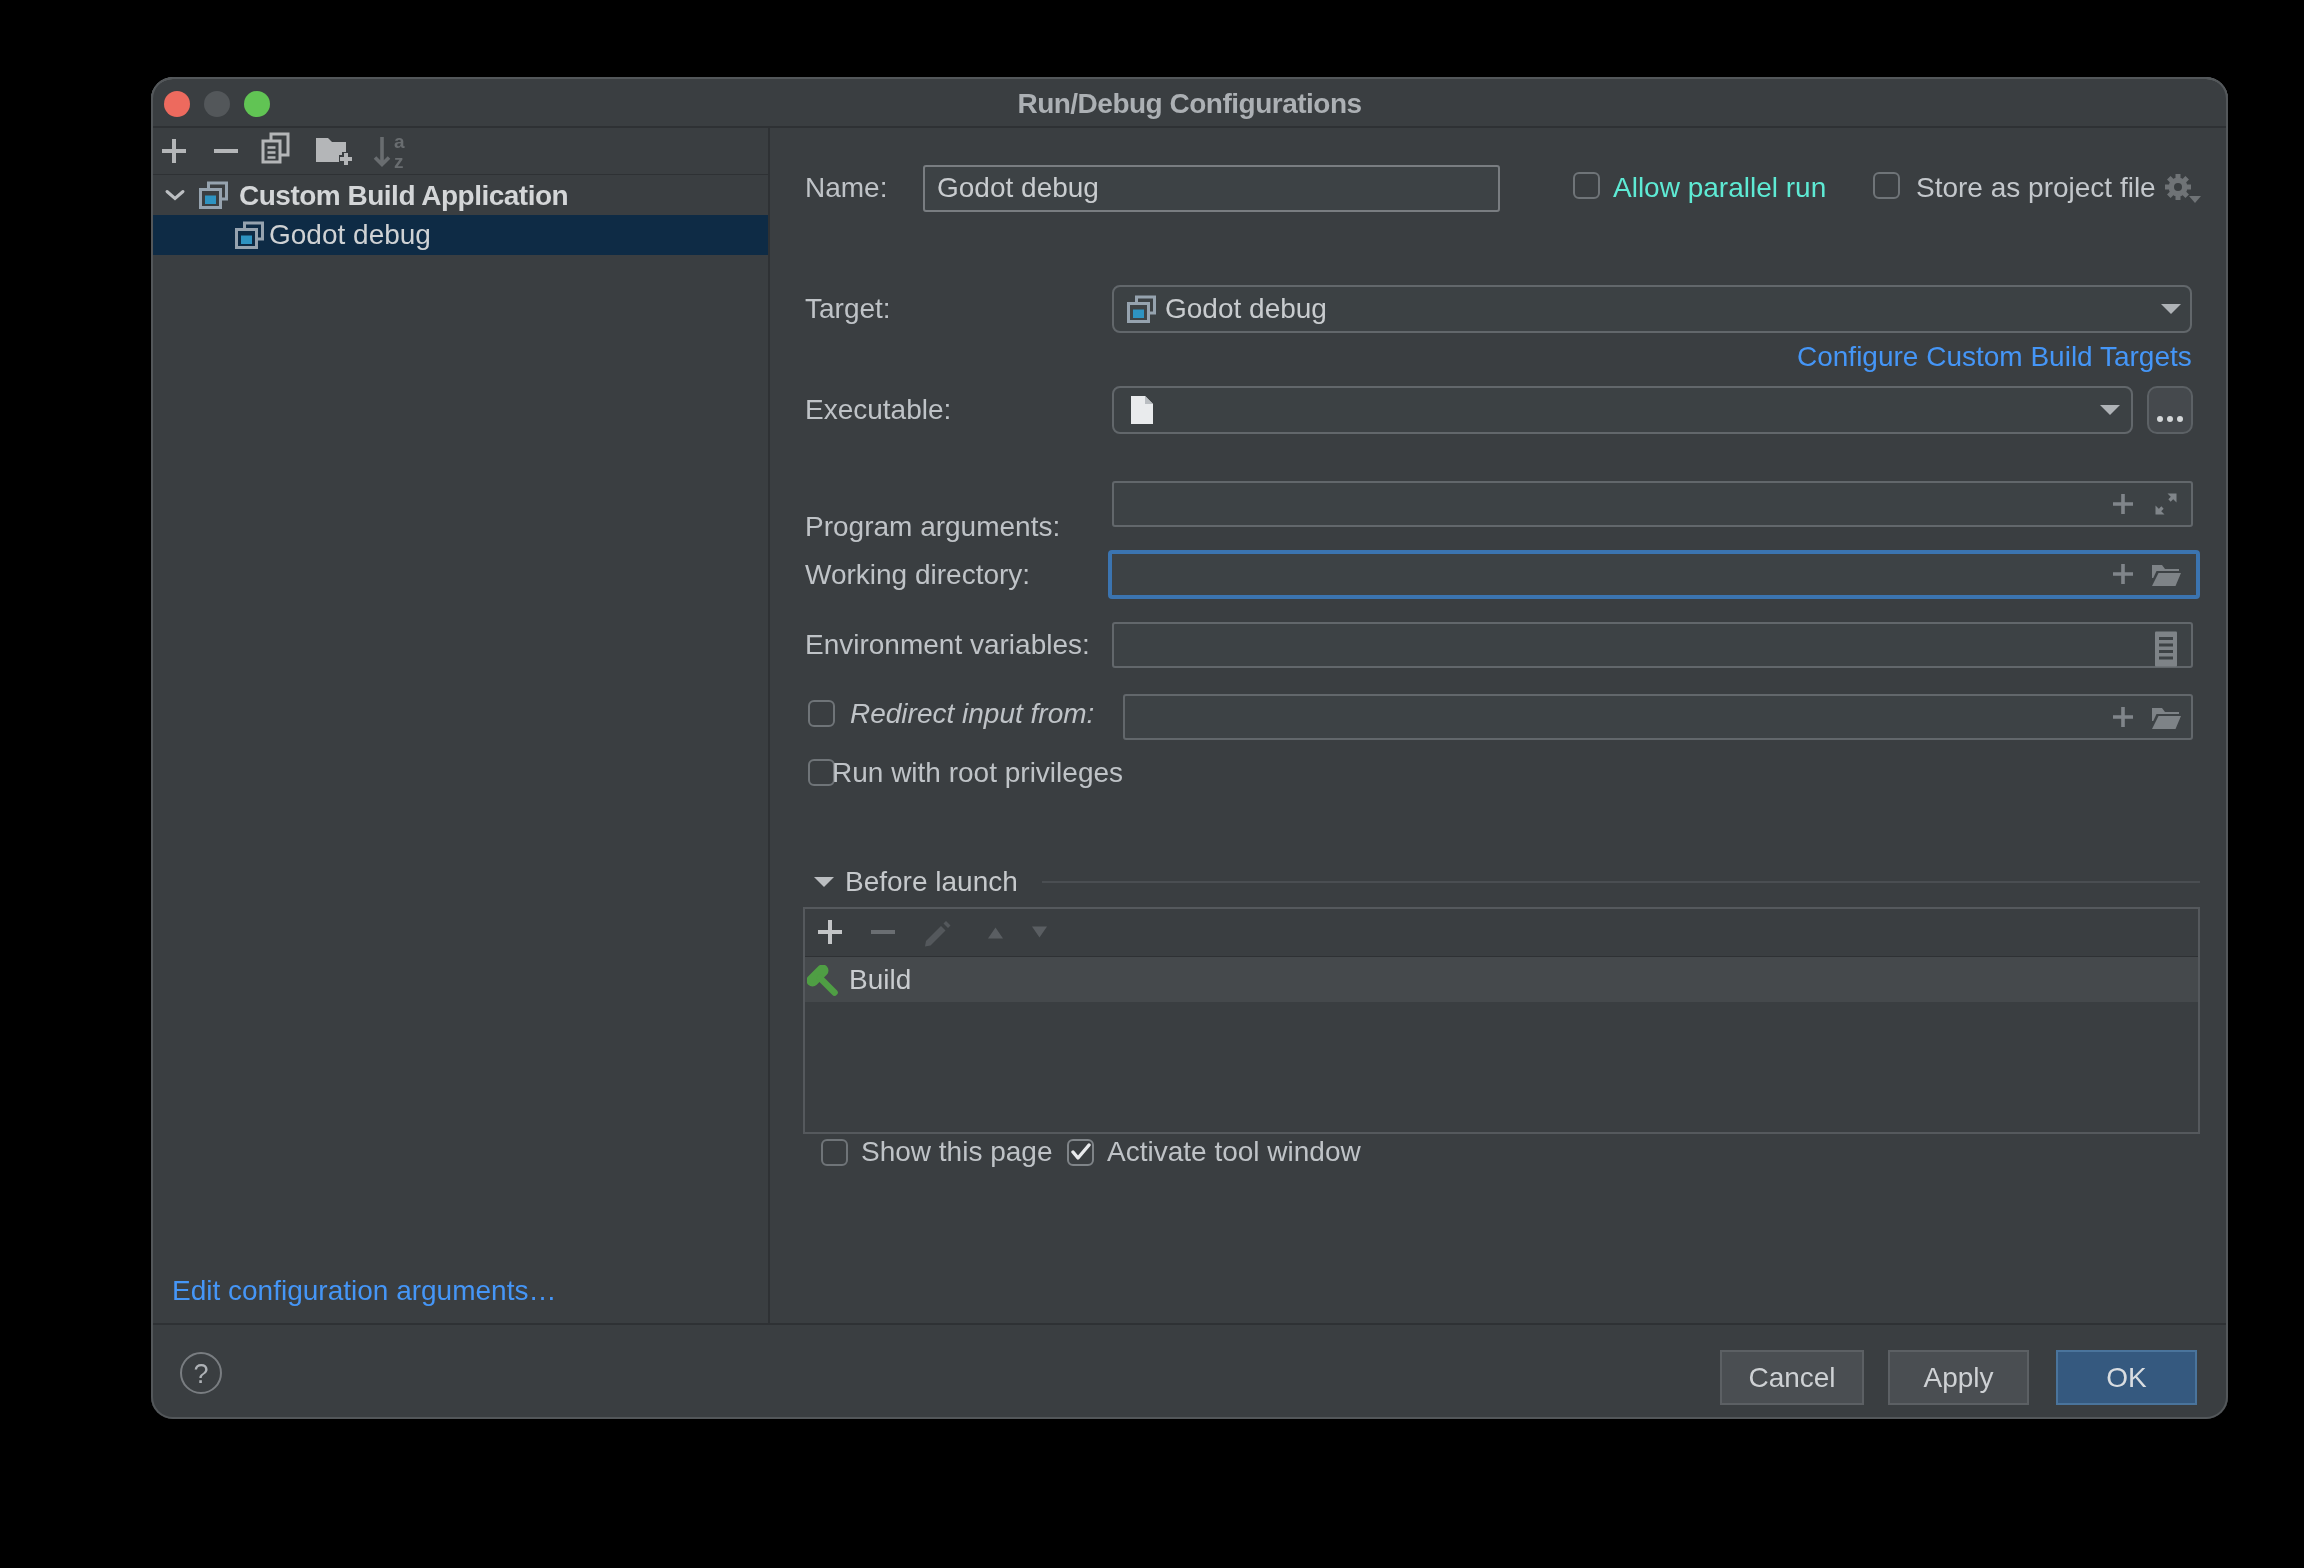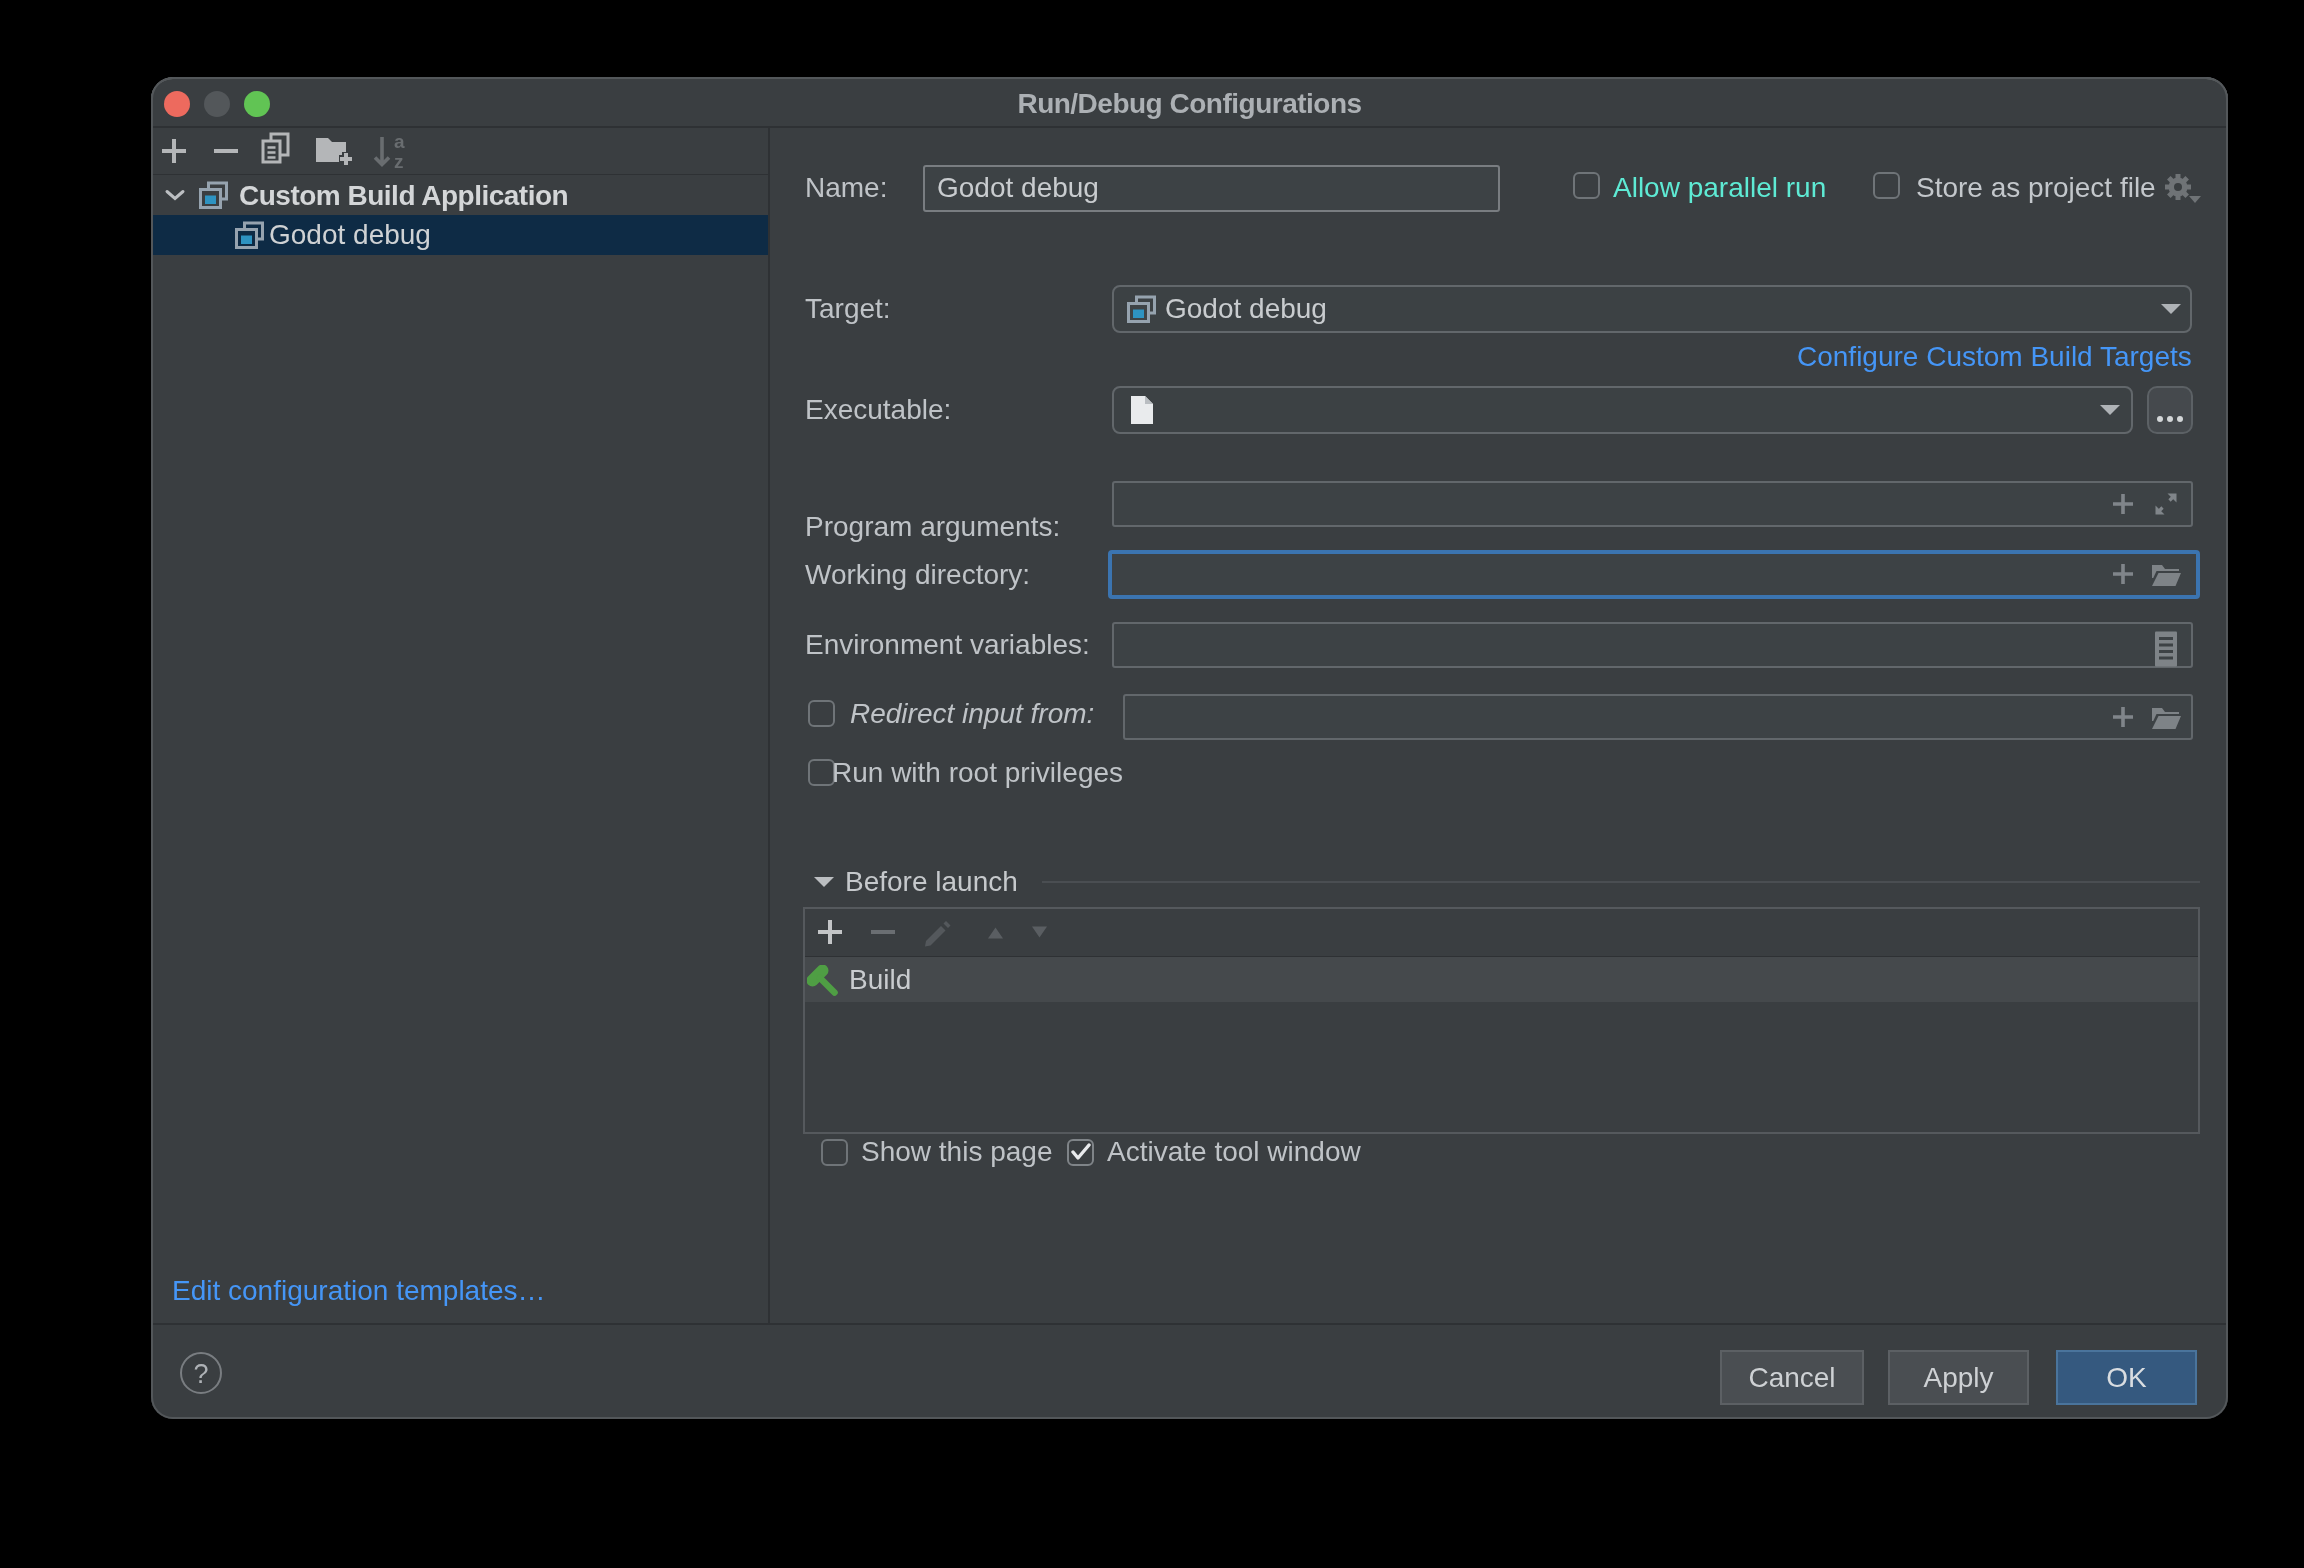--- a/index.html
+++ b/index.html
@@ -85,21 +85,21 @@
   </svg>
   <div class="treetext" style="left:88px; top:119px; font-weight:bold; letter-spacing:-0.5px; color:#D4D6D8;">Custom Build Application</div>
   <svg class="abs" style="left:84px; top:144px;" width="29" height="28" viewBox="0 0 29 28">
     <rect x="9.5" y="2" width="18" height="16" fill="none" stroke="#96A3AF" stroke-width="3"></rect>
     <rect x="1.5" y="8.5" width="20" height="18" fill="#0E2B45" stroke="#96A3AF" stroke-width="3"></rect>
     <rect x="6" y="14.5" width="11" height="8.5" fill="#2E93C1"></rect>
   </svg>
   <div class="treetext" style="left:118px; top:158px;">Godot debug</div>
   <div class="vdivider"></div>
 
-  <div class="link" style="left:21px; top:1214px;">Edit configuration templates…</div>
+  <div class="link" style="left:21px; top:1214px;">Edit configuration arguments…</div>
 
   <div class="lbl" style="left:654px; top:111px;">Name:</div>
   <div class="field" style="left:772px; top:88px; width:577px; height:47px; border-color:#797D81;"></div>
   <div class="ftext" style="left:786px; top:111px;">Godot debug</div>
   <div class="cb" style="left:1422px; top:95px;"></div>
   <div class="lbl" style="left:1462px; top:111px; color:#5eead4;">Allow parallel run</div>
   <div class="cb" style="left:1722px; top:95px;"></div>
   <div class="lbl" style="left:1765px; top:111px; color:#C3C7CB;">Store as project file</div>
   <svg class="abs" style="left:2010px; top:94px;" width="44" height="40" viewBox="0 0 44 40">
     <g fill="#6F7376">

